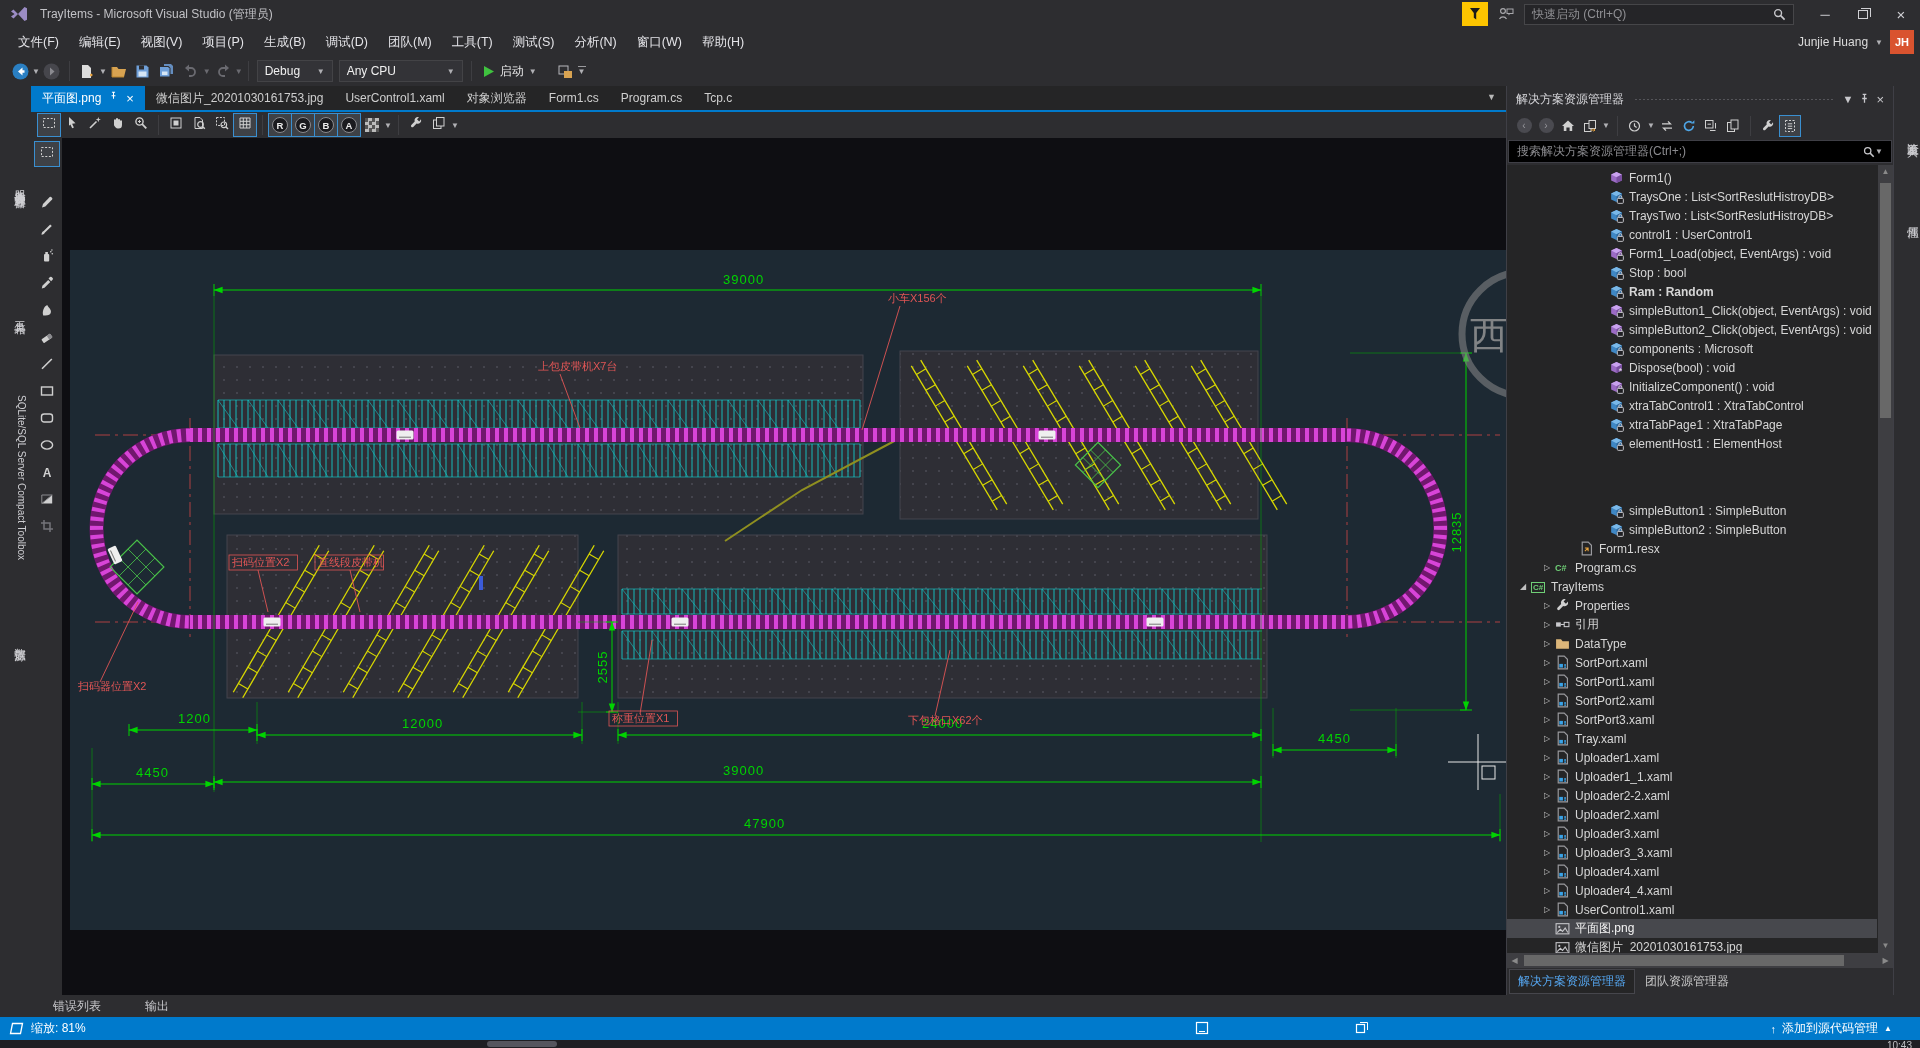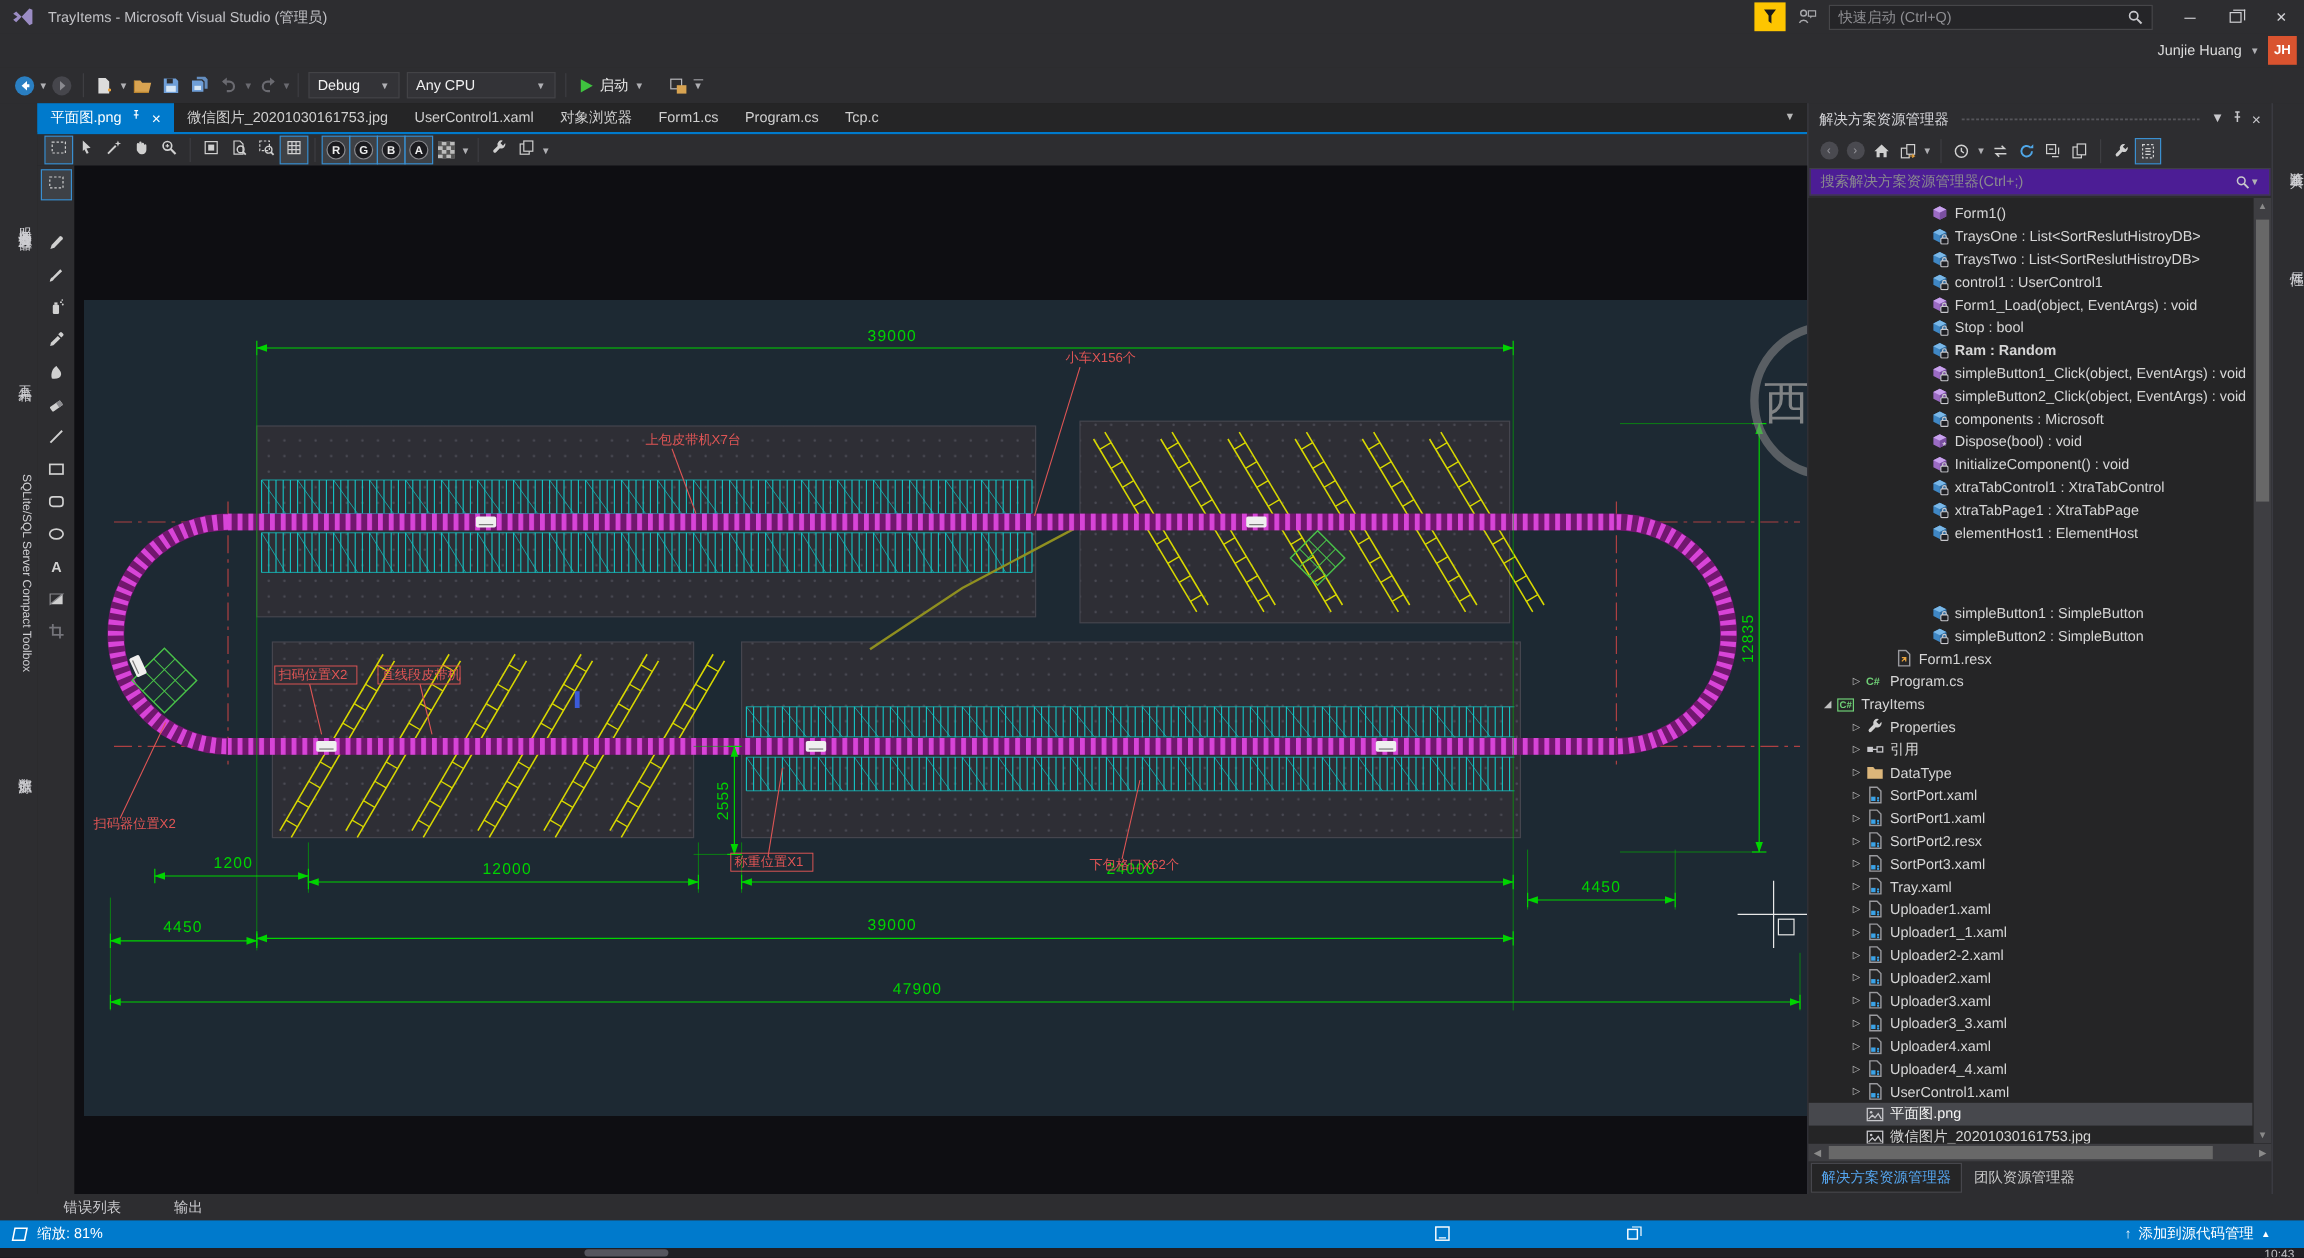--- a/index.html
+++ b/index.html
@@ -55,21 +55,21 @@
   #cad{position:absolute;left:8px;top:112px;}
   
   .solexp{width:387px;background:#2d2d30;display:flex;flex-direction:column;border-left:1px solid #3f3f46;flex:none;}
   .se-title{height:26px;display:flex;align-items:center;padding:0 9px;font-size:12px;color:#d6d6da;gap:6px;flex:none;}
   .se-dots{flex:1;height:3px;margin:0 4px;background-image:radial-gradient(#55555a 1px,transparent 1px);background-size:4px 3px;}
   .se-titleicon{color:#c8c8cc;font-size:11px;}
   .se-toolbar{height:27px;display:flex;align-items:center;padding:0 7px;gap:2px;flex:none;}
   .sebtn{width:20px;height:20px;display:flex;align-items:center;justify-content:center;position:relative;}
   .sebtn.active{outline:1px solid #3a8fd0;background:#3e4146;}
   .circ{width:15px;height:15px;border-radius:50%;background:#4a4a50;color:#97979c;font-size:10px;display:flex;align-items:center;justify-content:center;line-height:1;}
-  .se-search{height:23px;margin:1px 1px 2px 1px;background:#4c1d95;border:1px solid #3f3f46;display:flex;align-items:center;padding:0 8px;font-size:12px;color:#8a8a8e;flex:none;}
+  .se-search{height:23px;margin:1px 1px 2px 1px;background:#000000;border:1px solid #3f3f46;display:flex;align-items:center;padding:0 8px;font-size:12px;color:#8a8a8e;flex:none;}
   .se-tree{flex:1;background:#252526;position:relative;overflow:hidden;}
   .trows{position:absolute;left:0;right:16px;top:3px;}
   .trow{height:19px;display:flex;align-items:center;font-size:12px;color:#d6d6d6;white-space:nowrap;overflow:hidden;}
   .trow.sel{background:#47484d;color:#f4f4f4;}
   .tarrow{width:16px;font-size:8px;color:#c0c0c0;text-align:center;flex:none;}
   .ticon{width:15px;height:15px;flex:none;margin-right:5px;position:relative;}
   .csglyph{color:#6fcf76;font-weight:bold;font-size:9px;}
   .projbox{border:1px solid #6fcf76;padding:0 1px;font-size:8px;}
   .vscroll{position:absolute;right:0;top:0;bottom:0;width:15px;background:#3e3e42;}
   .vthumb{position:absolute;left:2px;width:11px;background:#686868;}
@@ -128,20 +128,34 @@
         <span class="winbtn">─</span>
         <span class="winbtn">
             <span class="maxglyph"></span>
           </span>
         <span class="winbtn" style="font-size:15px;">×</span>
       </div>
     </div>
   </div>
 
   <div class="menubar">
+    <div id="menus" style="display:flex;">
+        <div class="menu-item">文件(F)</div>
+        <div class="menu-item">编辑(E)</div>
+        <div class="menu-item">视图(V)</div>
+        <div class="menu-item">项目(P)</div>
+        <div class="menu-item">生成(B)</div>
+        <div class="menu-item">调试(D)</div>
+        <div class="menu-item">团队(M)</div>
+        <div class="menu-item">工具(T)</div>
+        <div class="menu-item">测试(S)</div>
+        <div class="menu-item">分析(N)</div>
+        <div class="menu-item">窗口(W)</div>
+        <div class="menu-item">帮助(H)</div>
+      </div>
     <div class="user-area">
       <span>Junjie Huang</span>
       <span class="mini-dd">▼</span>
       <span class="jh-badge">JH</span>
     </div>
   </div>
 
   <div class="toolbar" id="maintoolbar">
     <span class="tbtn">
         <svg width="17" height="17" viewBox="0 0 17 17">
@@ -1542,21 +1556,21 @@
               <span class="tlabel">SortPort1.xaml</span>
             </div>
             <div class="trow" style="padding-left: 32px;">
               <span class="tarrow">▷</span>
               <span class="ticon"><svg width="15" height="15" viewBox="0 0 14 14">
                   <path d="M3 1 h5.6 L11.6 4 V13 H3 Z" fill="none" stroke="#9a9a9e" stroke-width="1.1"></path>
                   <rect x="4" y="8.3" width="3.4" height="3.4" fill="#3aa3e8"></rect>
                   <circle cx="9.4" cy="9.4" r=".9" fill="#3aa3e8"></circle>
                   <circle cx="9.4" cy="11.3" r=".9" fill="#3aa3e8"></circle>
                 </svg></span>
-              <span class="tlabel">SortPort2.resx</span>
+              <span class="tlabel">SortPort2.xaml</span>
             </div>
             <div class="trow" style="padding-left: 32px;">
               <span class="tarrow">▷</span>
               <span class="ticon"><svg width="15" height="15" viewBox="0 0 14 14">
                   <path d="M3 1 h5.6 L11.6 4 V13 H3 Z" fill="none" stroke="#9a9a9e" stroke-width="1.1"></path>
                   <rect x="4" y="8.3" width="3.4" height="3.4" fill="#3aa3e8"></rect>
                   <circle cx="9.4" cy="9.4" r=".9" fill="#3aa3e8"></circle>
                   <circle cx="9.4" cy="11.3" r=".9" fill="#3aa3e8"></circle>
                 </svg></span>
               <span class="tlabel">SortPort3.xaml</span>

